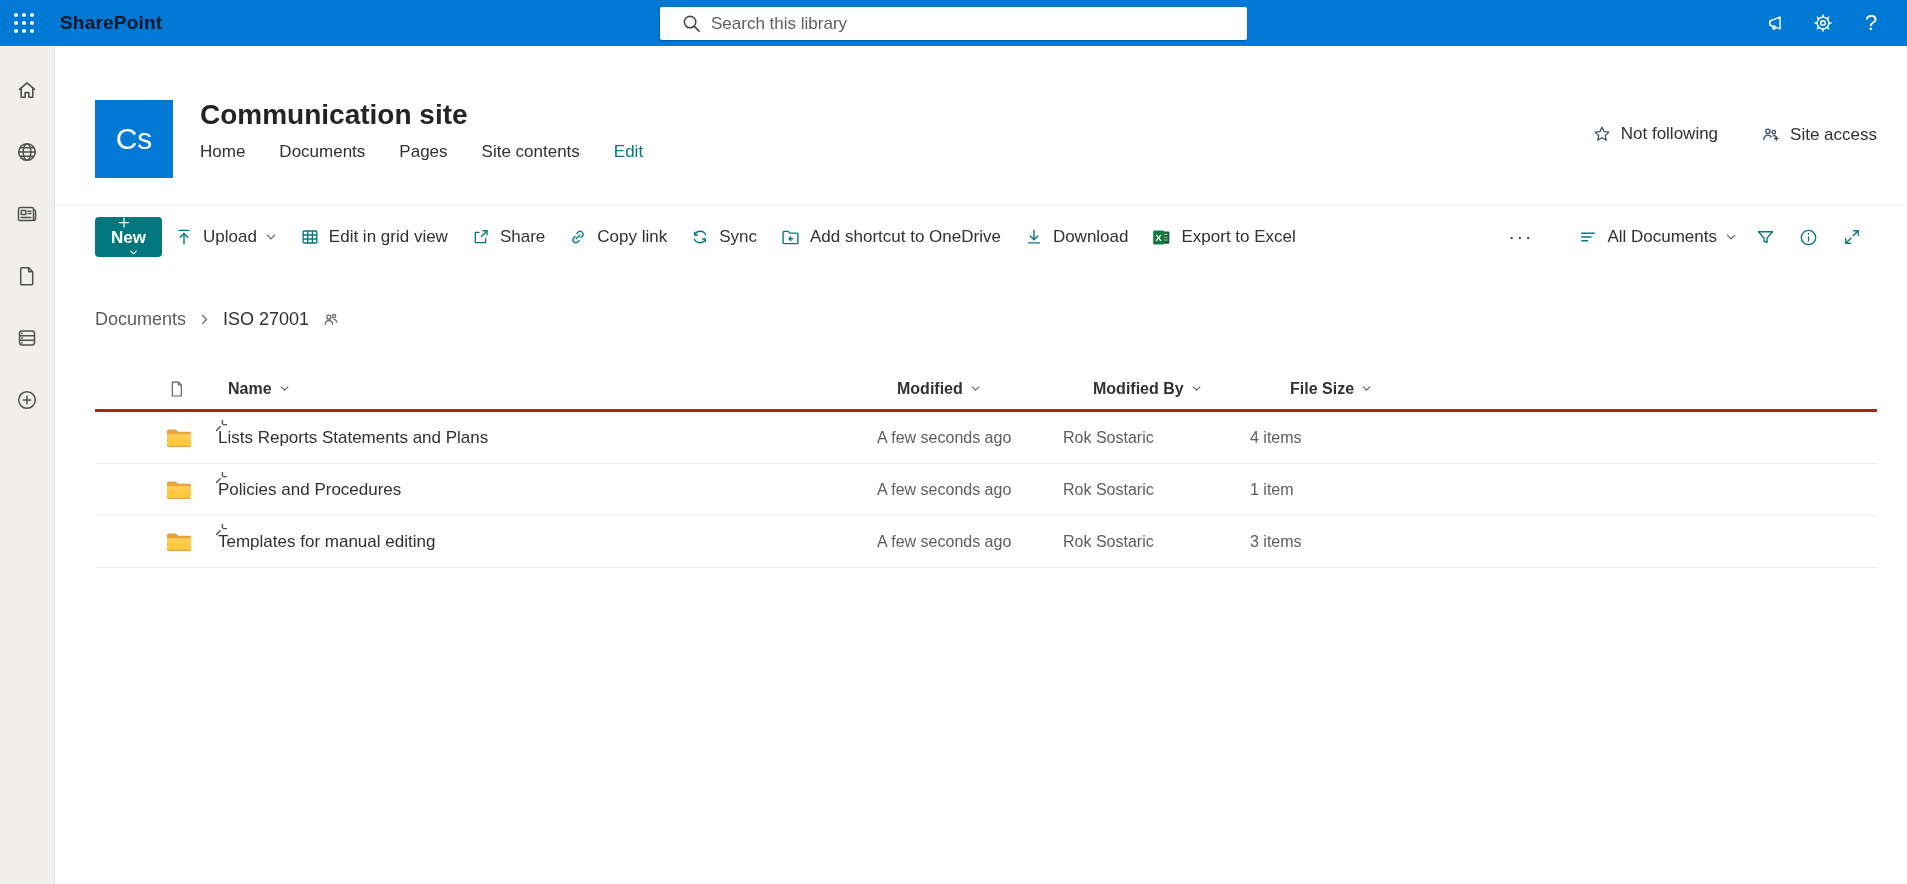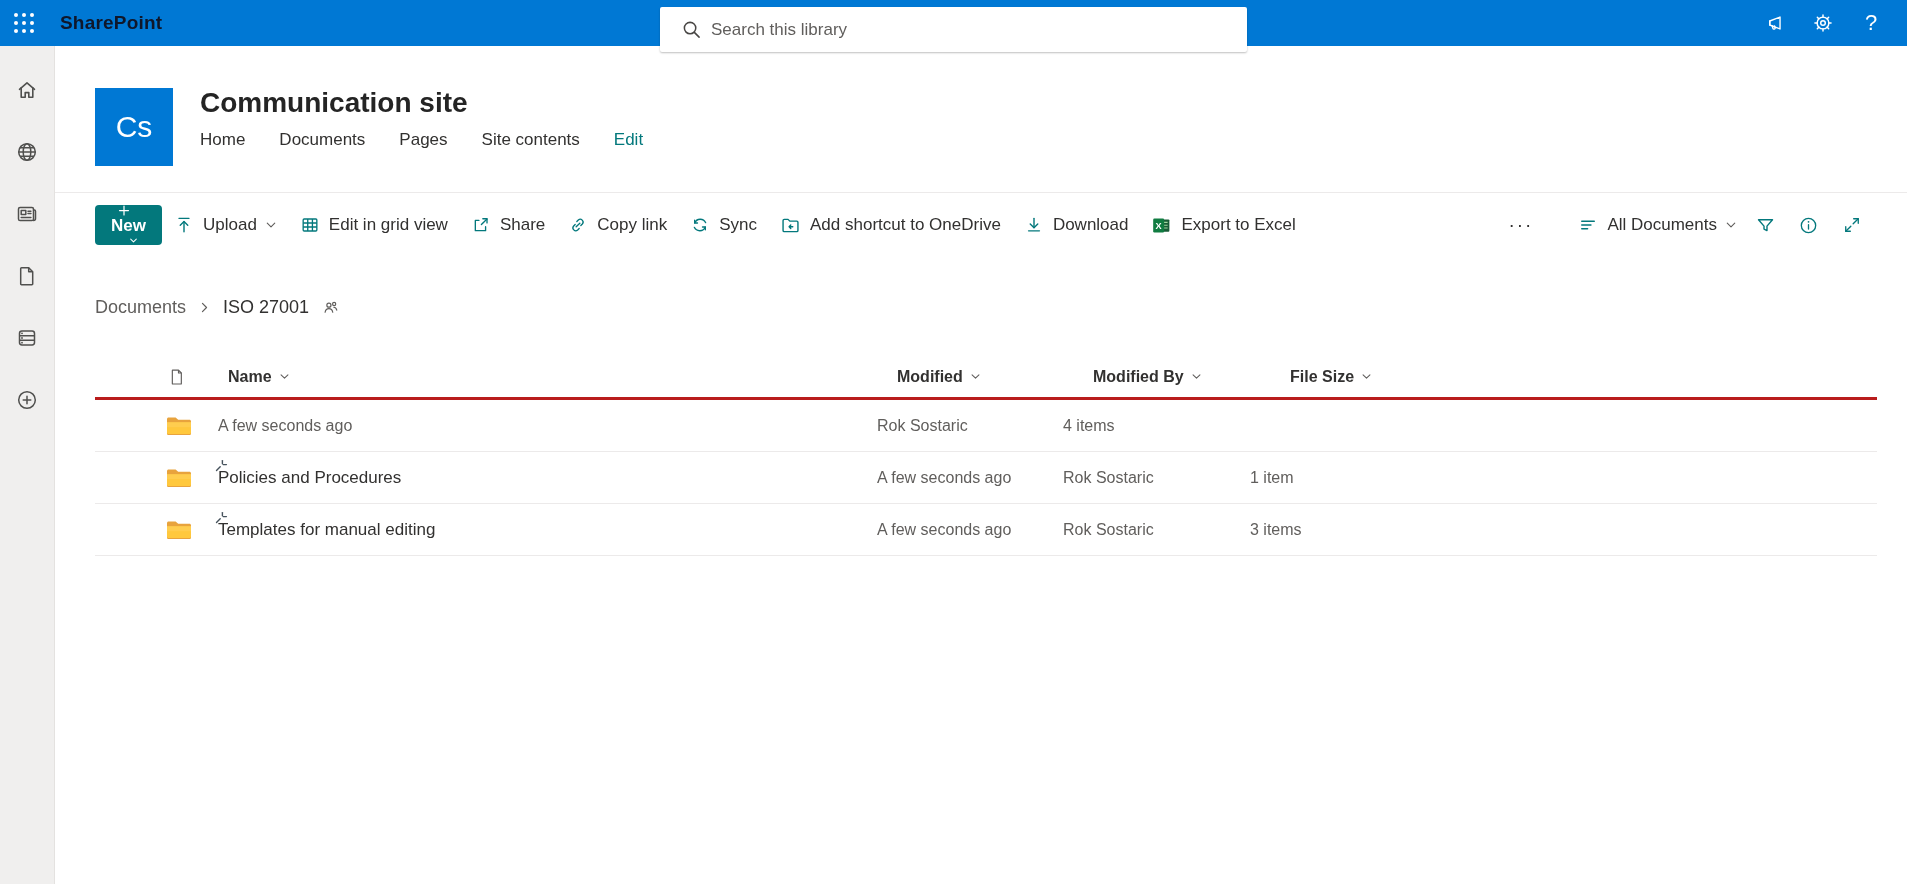--- a/index.html
+++ b/index.html
@@ -4,40 +4,40 @@
 <style>
   * { margin:0; padding:0; box-sizing:border-box; }
   html,body { width:1907px; height:884px; overflow:hidden; background:#fff;
     font-family:"Liberation Sans","DejaVu Sans",sans-serif; color:#323130; }
 
   
   .topbar { position:relative; height:46px; background:#0078d4; display:flex; align-items:center; }
   .waffle { width:48px; height:46px; display:flex; align-items:center; justify-content:center; cursor:pointer; }
   .waffle svg { display:block; }
   .app-name { color:#0f172a; font-size:19px; font-weight:700; margin-left:12px; letter-spacing:.2px; }
-  .searchbox { position:absolute; left:660px; top:7px; width:587px; height:45px; background:#fff;
+  .searchbox { position:absolute; left:660px; top:7px; width:587px; height:33px; background:#fff;
     border-radius:2px; display:flex; align-items:center; padding:0 10px; box-shadow:0 1px 2px rgba(0,0,0,.25); }
   .searchbox svg { flex:0 0 auto; margin:0 10px 0 12px; }
   .searchbox input { border:none; outline:none; flex:1; font-size:17px; color:#323130;
     font-family:"Liberation Sans","DejaVu Sans",sans-serif; background:transparent; }
   .searchbox input::placeholder { color:#605e5c; opacity:1; }
   .topbar-right { position:absolute; right:12px; top:0; height:46px; display:flex; align-items:center; }
   .topbar-iconbtn { width:48px; height:46px; display:flex; align-items:center; justify-content:center; cursor:pointer; }
   .qmark { color:#fff; font-size:22px; font-weight:400; }
 
   
   .frame { display:flex; height:838px; }
   .appbar { width:55px; background:#f0efee; border-right:1px solid #e4e2e0; padding-top:20px;
     display:flex; flex-direction:column; align-items:center; flex:0 0 55px; }
   .appbar-item { width:48px; height:48px; margin-bottom:14px; display:flex; align-items:center; justify-content:center;
     cursor:pointer; border-radius:4px; }
   .main { flex:1; background:#fff; }
 
   
-  .site-header { height:147px; padding:42px 30px 0 40px; border-bottom:1px solid #eceaea; display:flex; }
+  .site-header { height:147px; padding:42px 30px 0 40px; border-bottom:1px solid #eceaea; display:flex;margin-top:12px; }
   .site-logo { width:78px; height:78px; background:#0078d4; color:#fff; font-size:30px; font-weight:400;
     display:flex; align-items:center; justify-content:center; flex:0 0 78px; cursor:pointer; }
   .site-meta { margin-left:27px; }
   .site-title { font-size:28px; font-weight:700; color:#242424; line-height:1.05; cursor:pointer; }
   .site-nav { display:flex; margin-top:13px; }
   .site-nav .nav-item { font-size:17px; color:#323130; margin-right:34px; cursor:pointer; }
   .site-nav .nav-item.accent { color:#03787c; }
   .header-actions { margin-left:auto; margin-top:24px; display:flex; align-items:flex-start; }
   .header-action { display:flex; align-items:center; font-size:17px; color:#323130; cursor:pointer; margin-left:42px; white-space:nowrap; }
   .header-action svg { margin-right:9px; }
@@ -184,20 +184,38 @@
       <div class="site-meta">
         <div class="site-title">Communication site</div>
         <div class="site-nav">
           <span class="nav-item">Home</span>
           <span class="nav-item">Documents</span>
           <span class="nav-item">Pages</span>
           <span class="nav-item">Site contents</span>
           <span class="nav-item accent">Edit</span>
         </div>
       </div>
+      <div class="header-actions">
+        <div class="header-action">
+          <svg width="20" height="20" viewBox="0 0 24 24" fill="none" stroke="#3a4f63" stroke-width="1.5" stroke-linejoin="round">
+            <path d="M12 3.8l2.45 5.35 5.85.6-4.4 3.9 1.25 5.75L12 16.4l-5.15 2.99 1.25-5.74-4.4-3.9 5.85-.6z"></path>
+          </svg>
+          <span>Not following</span>
+        </div>
+        <div class="header-action">
+          <svg width="21" height="21" viewBox="0 0 24 24" fill="none" stroke="#3a4f63" stroke-width="1.5" stroke-linecap="round">
+            <circle cx="9" cy="8.3" r="2.5"></circle>
+            <path d="M4.3 17.5c.5-3 2.3-4.7 4.7-4.7 1.6 0 3 .8 3.9 2.2"></path>
+            <circle cx="15.8" cy="9.3" r="2"></circle>
+            <path d="M15 13.6c.8-.4 2.4-.2 3.2.7"></path>
+            <path d="M18.6 14.6v4M16.6 16.6h4"></path>
+          </svg>
+          <span>Site access</span>
+        </div>
+      </div>
     </div>
 
     <div class="commandbar">
       <button class="new-btn">
         <svg width="16" height="16" viewBox="0 0 16 16" fill="none" stroke="#ffffff" stroke-width="1.8" stroke-linecap="round">
           <path d="M8 1.5v13M1.5 8h13"></path>
         </svg>
         <span>New</span>
         <svg class="chev" width="13" height="13" viewBox="0 0 16 16" fill="none" stroke="#ffffff" stroke-width="1.8" stroke-linecap="round" stroke-linejoin="round">
           <path d="M3 5.5l5 5 5-5"></path>
@@ -368,20 +386,30 @@
         </div>
       </div>
 
       <div class="trow tbody-row">
         <div class="cell-icon">
           <svg width="28" height="24" viewBox="0 0 28 24">
             <path d="M2 5.2c0-.9.7-1.6 1.6-1.6h7l2.6 2.2h11.2c.9 0 1.6.7 1.6 1.6v12c0 .9-.7 1.6-1.6 1.6H3.6c-.9 0-1.6-.7-1.6-1.6z" fill="#e8a33d"></path>
             <path d="M2 8.2h24v10.2c0 .9-.7 1.6-1.6 1.6H3.6c-.9 0-1.6-.7-1.6-1.6z" fill="#ffc83d"></path>
             <path d="M2 8.2h24v5H2z" fill="#ffd25e" opacity="0.55"></path>
           </svg>
+        </div>
+        <div class="cell-name">
+          <span class="sparkle">
+            <svg width="13" height="13" viewBox="0 0 13 13" fill="none" stroke="#46525c" stroke-width="1.4" stroke-linecap="round">
+              <path d="M1.5 11.5 5.2 7.8"></path>
+                <path d="M7.4 1.6v3.2"></path>
+                <path d="M11.4 5.6H8.2"></path>
+              </svg>
+          </span>
+          <span>Lists Reports Statements and Plans</span>
         </div>
         <div class="cell-meta">A few seconds ago</div>
         <div class="cell-meta">Rok Sostaric</div>
         <div class="cell-meta">4 items</div>
         <div></div>
       </div>
 
       <div class="trow tbody-row">
         <div class="cell-icon">
           <svg width="28" height="24" viewBox="0 0 28 24">

